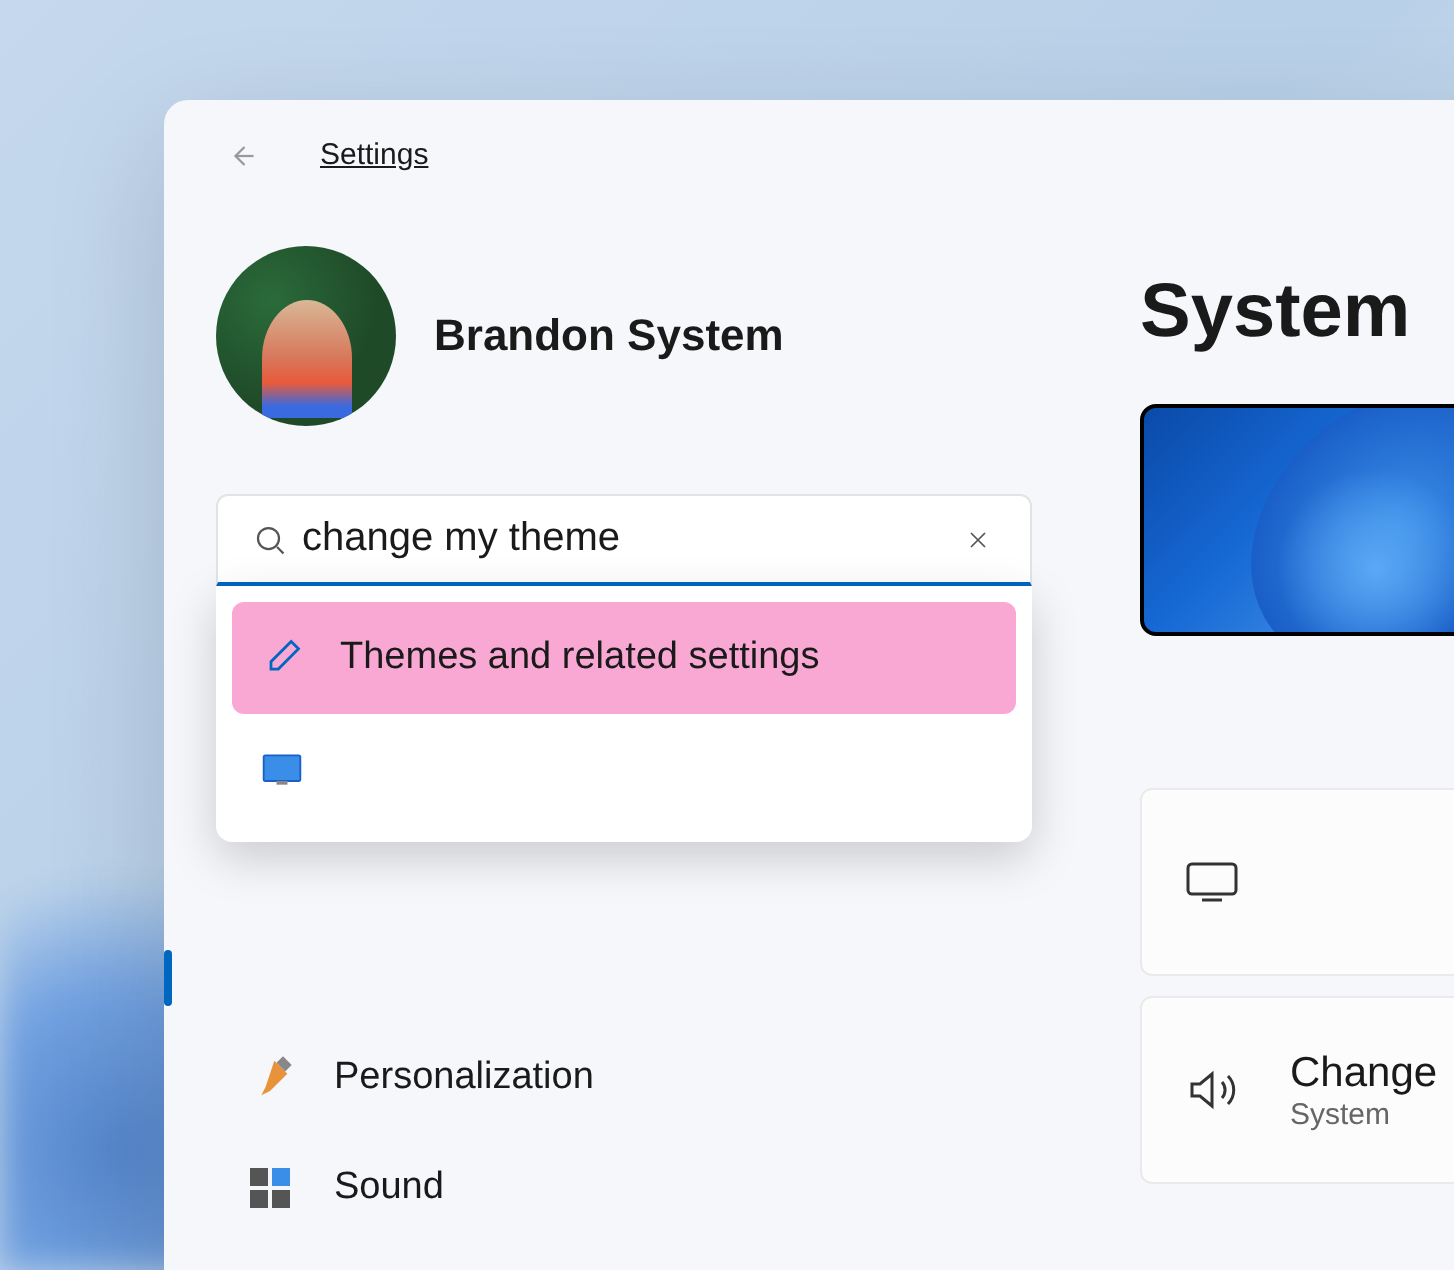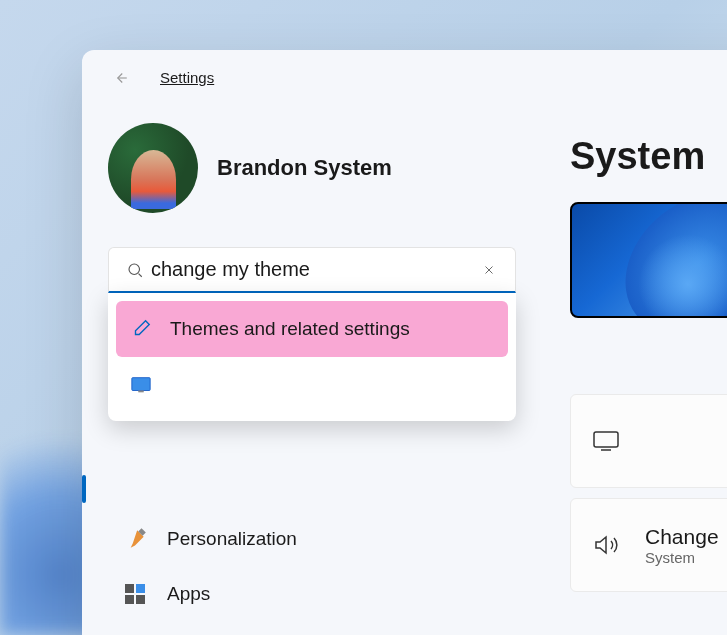--- a/index.html
+++ b/index.html
@@ -288,21 +288,21 @@
         </div>
         <div class="nav-item">
           <div class="nav-item-icon">
             <svg width="24" height="24" viewBox="0 0 24 24">
                 <rect x="2" y="2" width="9" height="9" fill="#555"></rect>
                 <rect x="13" y="2" width="9" height="9" fill="#3a8ee8"></rect>
                 <rect x="2" y="13" width="9" height="9" fill="#555"></rect>
                 <rect x="13" y="13" width="9" height="9" fill="#555"></rect>
               </svg>
           </div>
-          <span>Apps</span>
+          <span>Sound</span>
         </div>
       </div>
     </div>
 
     <div class="main">
       <div class="page-title">System</div>
       <div class="preview"></div>
 
       <div class="setting">
         <div class="setting-icon">

